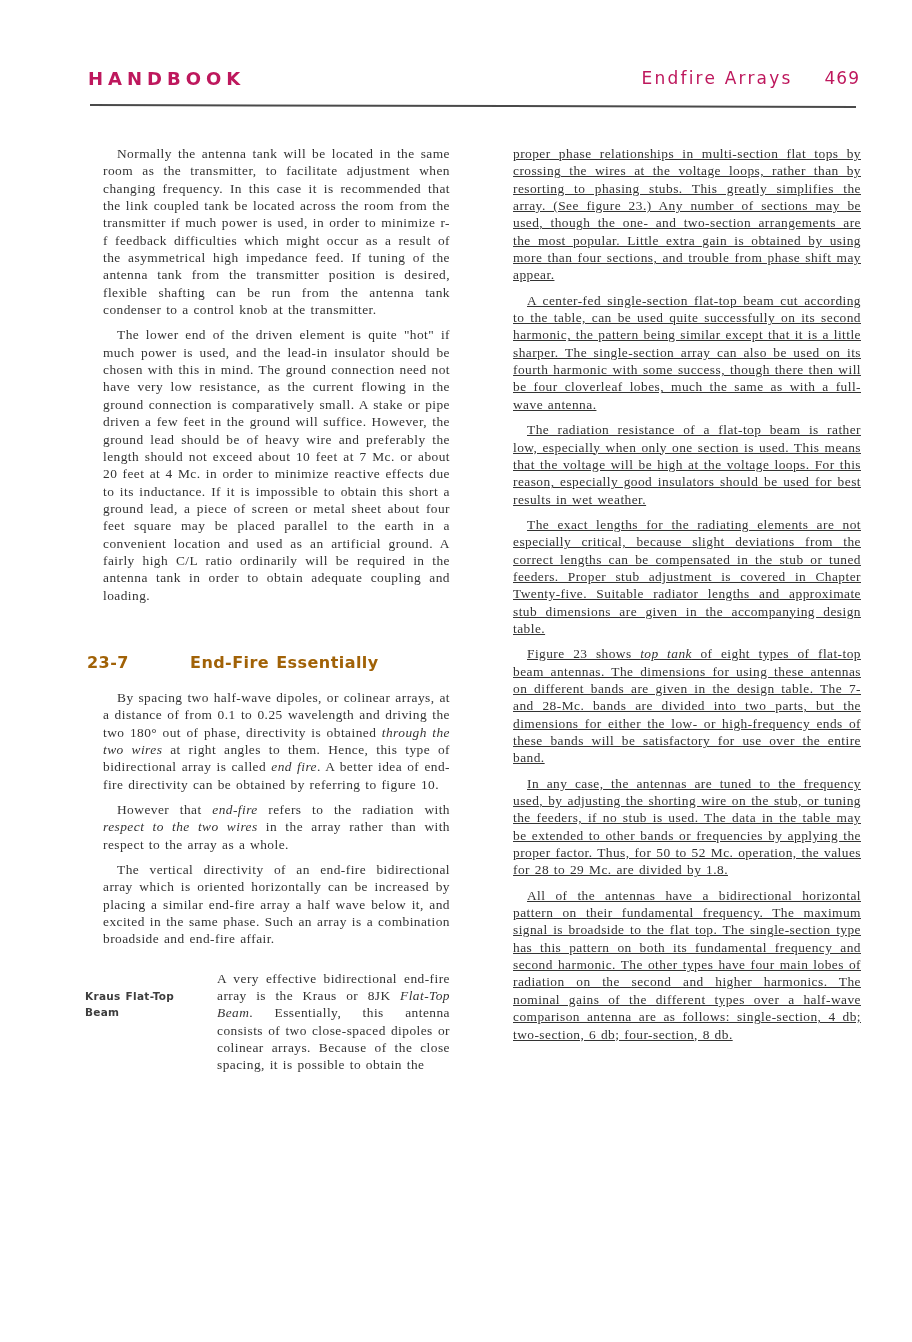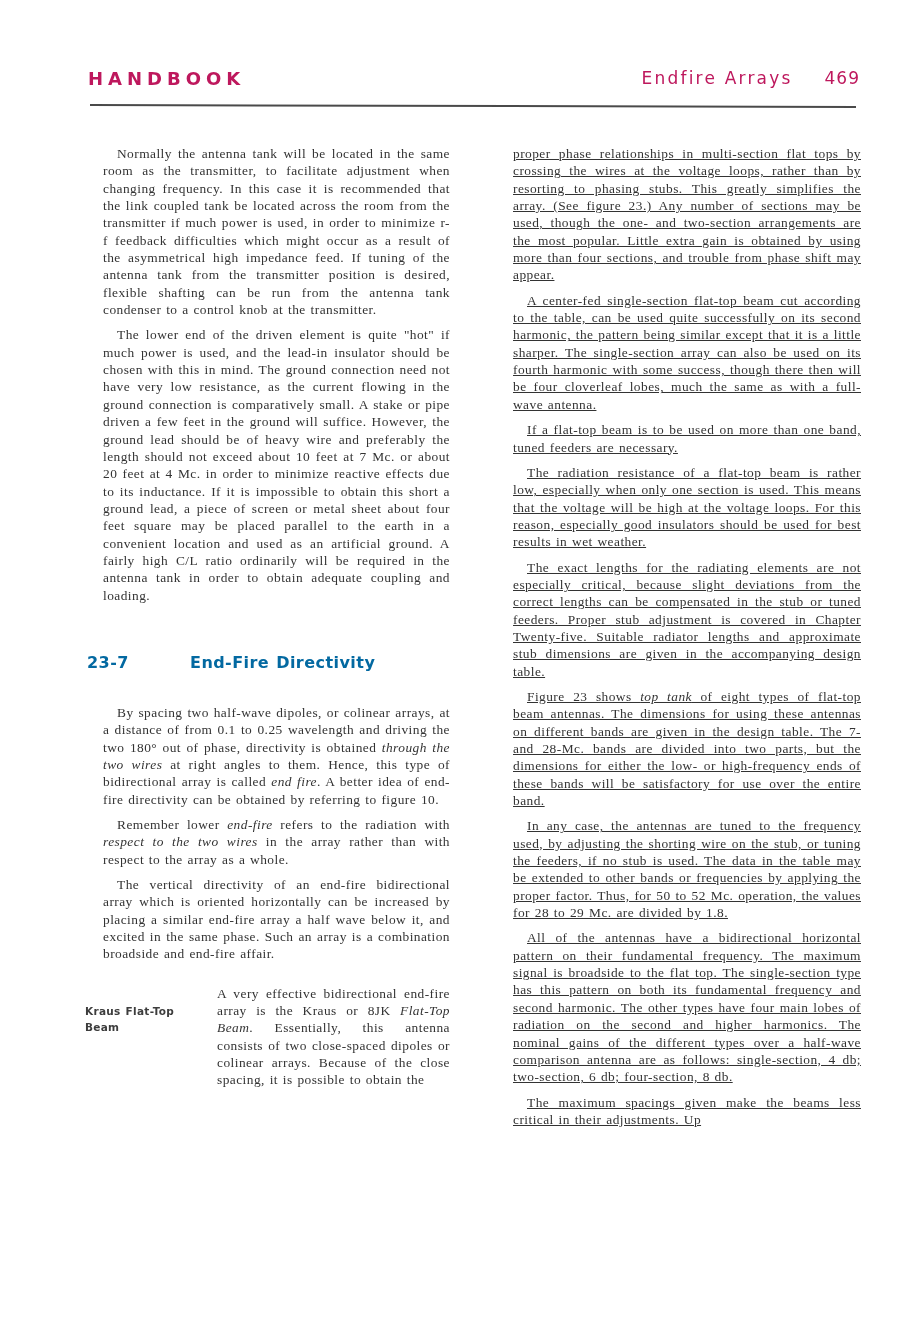--- a/index.html
+++ b/index.html
@@ -68,27 +68,27 @@
     .col-right { left: 505px; width: 364px; text-decoration: underline; }
     p {
       margin: 8px;
       text-indent: 14px;
     }
     p.noindent { text-indent: 0; }
     p.gap { margin-top: 6px; }
     em { font-style: italic; }
     .section-head {
       margin-top: 50px;
-      margin-bottom: 28px;
+      margin-bottom: 13px;
       position: relative;
       height: 22px;
       font-family: "DejaVu Sans", "Liberation Sans", sans-serif;
       font-size: 16px;
       font-weight: bold;
-      color: #0369a1;
+      color: #a16207;
     }
     .section-num {
       position: absolute;
       left: -8px;
       top: 0;
     }
     .section-title {
       position: absolute;
       left: 95px;
       top: 0;
@@ -122,39 +122,37 @@
   <span class="header-right"><span>Endfire Arrays</span><span class="pageno">469</span></span>
 </div>
 <div class="rule"></div>
 
 <div class="col col-left">
   <p>Normally the antenna tank will be located in the same room as the transmitter, to facilitate adjustment when changing frequency. In this case it is recommended that the link coupled tank be located across the room from the transmitter if much power is used, in order to minimize r-f feedback difficulties which might occur as a result of the asymmetrical high impedance feed. If tuning of the antenna tank from the transmitter position is desired, flexible shafting can be run from the antenna tank condenser to a control knob at the transmitter.</p>
   <p>The lower end of the driven element is quite "hot" if much power is used, and the lead-in insulator should be chosen with this in mind. The ground connection need not have very low resistance, as the current flowing in the ground connection is comparatively small. A stake or pipe driven a few feet in the ground will suffice. However, the ground lead should be of heavy wire and preferably the length should not exceed about 10 feet at 7 Mc. or about 20 feet at 4 Mc. in order to minimize reactive effects due to its inductance. If it is impossible to obtain this short a ground lead, a piece of screen or metal sheet about four feet square may be placed parallel to the earth in a convenient location and used as an artificial ground. A fairly high C/L ratio ordinarily will be required in the antenna tank in order to obtain adequate coupling and loading.</p>
 
   <div class="section-head">
     <span class="section-num">23-7</span>
-    <span class="section-title">End-Fire Directivity</span>
+    <span class="section-title">End-Fire Essentially</span>
   </div>
 
   <p><span>By spacing two half-wave dipoles, or colinear arrays, at a distance of from 0.1 to 0.25 wavelength and driving the two 180° out of phase, directivity is obtained </span><em>through the two wires</em><span> at right angles to them. Hence, this type of bidirectional array is called </span><em>end fire</em><span>. A better idea of end-fire directivity can be obtained by referring to figure 10.</span></p>
-  <p><span>Remember lower </span><em>end-fire</em><span> refers to the radiation with </span><em>respect to the two wires</em><span> in the array rather than with respect to the array as a whole.</span></p>
+  <p><span>However that </span><em>end-fire</em><span> refers to the radiation with </span><em>respect to the two wires</em><span> in the array rather than with respect to the array as a whole.</span></p>
   <p>The vertical directivity of an end-fire bidirectional array which is oriented horizontally can be increased by placing a similar end-fire array a half wave below it, and excited in the same phase. Such an array is a combination broadside and end-fire affair.</p>
 
   <div class="sidehead-wrap">
     <div class="sidehead">
       <div>Kraus Flat-Top</div>
       <div>Beam</div>
     </div>
     <p class="sidehead-body"><span>A very effective bidirectional end-fire array is the Kraus or 8JK </span><em>Flat-Top Beam</em><span>. Essentially, this antenna consists of two close-spaced dipoles or colinear arrays. Because of the close spacing, it is possible to obtain the</span></p>
   </div>
 </div>
 
 <div class="col col-right">
   <p class="noindent">proper phase relationships in multi-section flat tops by crossing the wires at the voltage loops, rather than by resorting to phasing stubs. This greatly simplifies the array. (See figure 23.) Any number of sections may be used, though the one- and two-section arrangements are the most popular. Little extra gain is obtained by using more than four sections, and trouble from phase shift may appear.</p>
   <p>A center-fed single-section flat-top beam cut according to the table, can be used quite successfully on its second harmonic, the pattern being similar except that it is a little sharper. The single-section array can also be used on its fourth harmonic with some success, though there then will be four cloverleaf lobes, much the same as with a full-wave antenna.</p>
-  <p>If a flat-top beam is to be used on more than one band, tuned feeders are necessary.</p>
   <p>The radiation resistance of a flat-top beam is rather low, especially when only one section is used. This means that the voltage will be high at the voltage loops. For this reason, especially good insulators should be used for best results in wet weather.</p>
   <p class="gap">The exact lengths for the radiating elements are not especially critical, because slight deviations from the correct lengths can be compensated in the stub or tuned feeders. Proper stub adjustment is covered in Chapter Twenty-five. Suitable radiator lengths and approximate stub dimensions are given in the accompanying design table.</p>
   <p class="gap"><span>Figure 23 shows </span><em>top tank</em><span> of eight types of flat-top beam antennas. The dimensions for using these antennas on different bands are given in the design table. The 7- and 28-Mc. bands are divided into two parts, but the dimensions for either the low- or high-frequency ends of these bands will be satisfactory for use over the entire band.</span></p>
   <p class="gap">In any case, the antennas are tuned to the frequency used, by adjusting the shorting wire on the stub, or tuning the feeders, if no stub is used. The data in the table may be extended to other bands or frequencies by applying the proper factor. Thus, for 50 to 52 Mc. operation, the values for 28 to 29 Mc. are divided by 1.8.</p>
   <p class="gap">All of the antennas have a bidirectional horizontal pattern on their fundamental frequency. The maximum signal is broadside to the flat top. The single-section type has this pattern on both its fundamental frequency and second harmonic. The other types have four main lobes of radiation on the second and higher harmonics. The nominal gains of the different types over a half-wave comparison antenna are as follows: single-section, 4 db; two-section, 6 db; four-section, 8 db.</p>
-  <p>The maximum spacings given make the beams less critical in their adjustments. Up</p>
 </div>
 
 </body></html>

